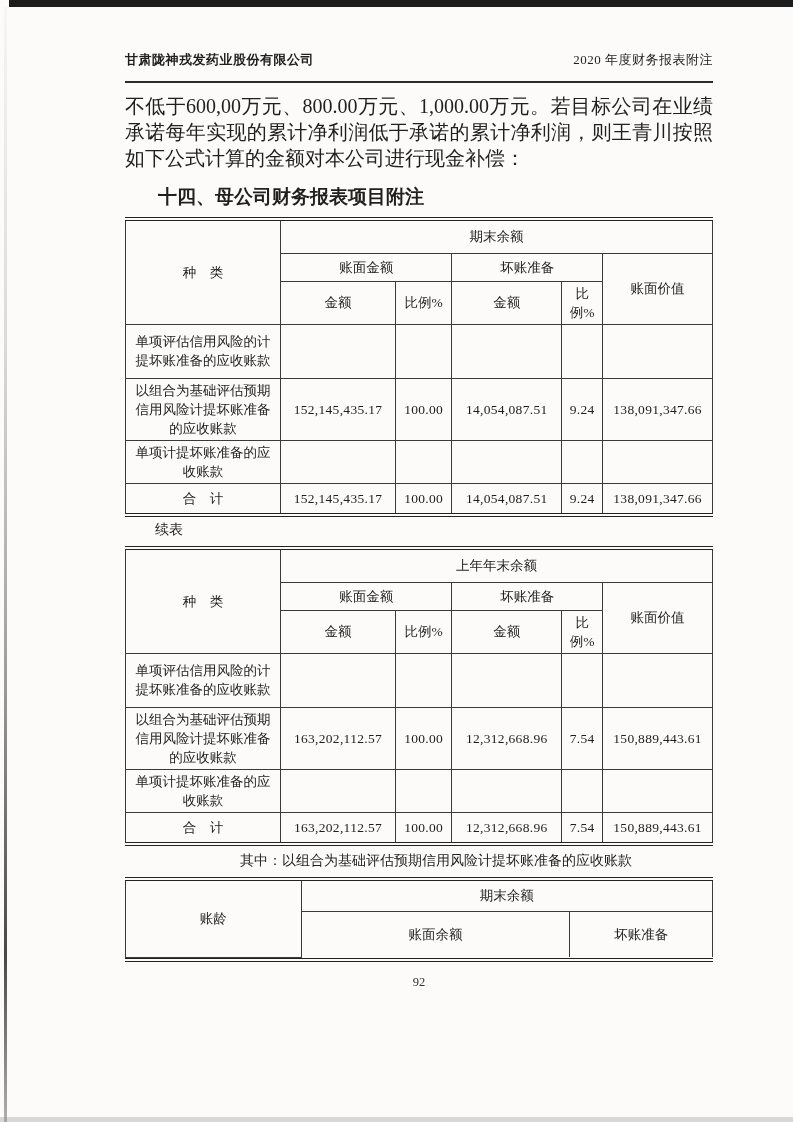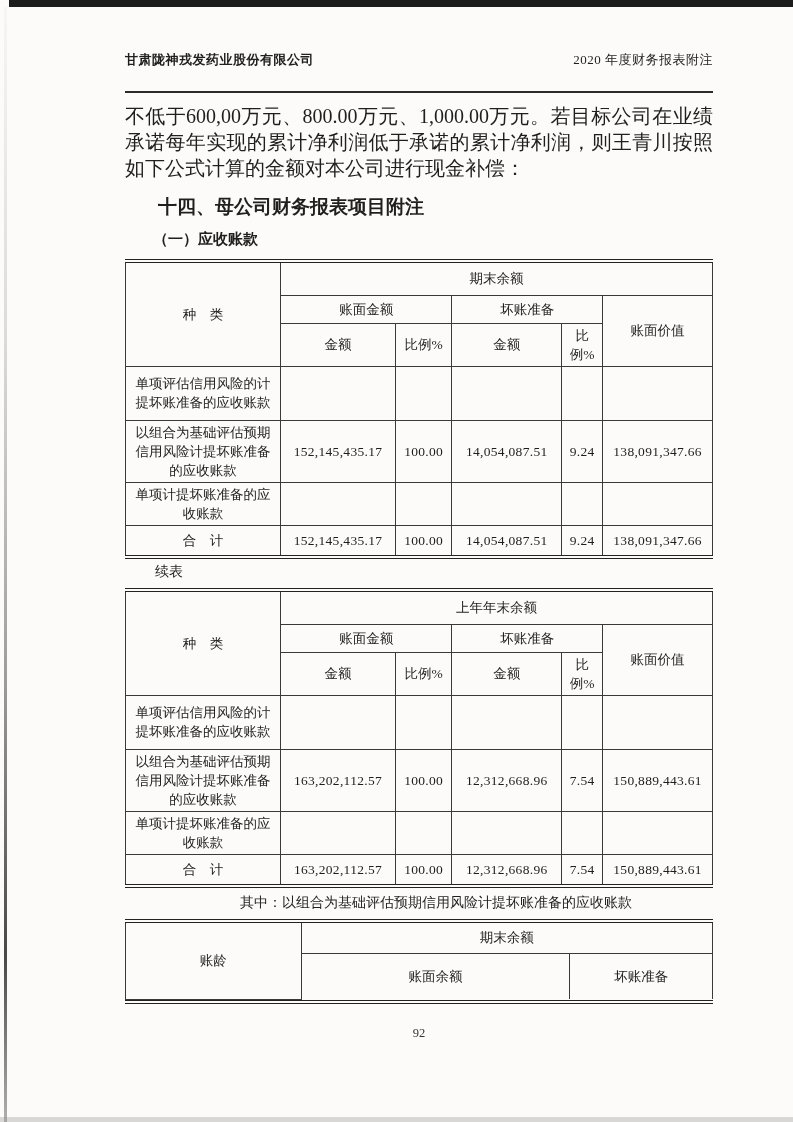--- a/index.html
+++ b/index.html
@@ -24,21 +24,21 @@
       rgba(100,100,100,0.5) 100%);
   }
   .scan-bottom { position: absolute; bottom: 0; left: 0; right: 0; height: 5px; background: rgba(150,150,148,0.35); }
 
   .content { position: absolute; left: 125px; top: 50px; width: 588px; }
 
   .doc-header {
     display: flex; justify-content: space-between; align-items: flex-end;
     font-size: 13px; line-height: 20px;
     border-bottom: 2px solid #2b2b2b;
-    padding-bottom: 21px;
+    padding-bottom: 11px;
     font-family: Liberation Serif, serif;
   }
   .doc-header .company { font-weight: bold; letter-spacing: 0.5px; }
   .doc-header .title { letter-spacing: 0.5px; }
 
   .para { font-size: 20px; line-height: 26px; margin: 0; text-align: justify; }
   .p1 { margin-top: 10px; }
   .p2 { margin-top: 2px; text-indent: 2em; }
   .p3 { margin-top: 2px; text-indent: 2em; }
 
@@ -79,41 +79,40 @@
   .prewrap { white-space: pre-line; }
   tr.hr1 { height: 32px; } tr.hr2 { height: 28px; } tr.hr3 { height: 38px; }
   tr.br1 { height: 54px; } tr.br2 { height: 62px; } tr.br3 { height: 38px; margin-top: 14px; } tr.br4 { height: 30px; }
 
   .continued { font-size: 14px; line-height: 18px; margin-top: 4px; margin-bottom: 4px; padding-left: 30px; }
   .note-line { font-size: 14px; line-height: 19px; margin-top: 5px; margin-bottom: 4px; padding-left: 34px; text-align: center; }
 
   .a1 { width: 29.9%; } .a2 { width: 45.8%; } .a3 { width: 24.3%; }
   tr.ar1 { height: 30px; } tr.ar2 { height: 46px; }
 
-  .page-number { text-align: center; font-size: 12.5px; color: #333; margin-top: 22px; }
+  .page-number { text-align: center; font-size: 12.5px; color: #333; margin-top: 13px; }
 </style>
 </head>
 <body>
 
 <div class="page">
   <div class="scan-top"></div>
   <div class="scan-left"></div>
   <div class="scan-bottom"></div>
 
   <div class="content">
 
     <div class="doc-header">
       <span class="company">甘肃陇神戎发药业股份有限公司</span>
       <span class="title">2020 年度财务报表附注</span>
     </div>
 
     <p class="para p1">不低于600,00万元、800.00万元、1,000.00万元。若目标公司在业绩承诺每年实现的累计净利润低于承诺的累计净利润，则王青川按照如下公式计算的金额对本公司进行现金补偿：</p>
 
     <div class="h-major">十四、母公司财务报表项目附注</div>
-    <div class="h-sub">（一）应收账款</div>
 
     <div class="tbl-wrap">
       <table class="tbl">
         <colgroup>
             <col class="c1">
             <col class="c2">
             <col class="c3">
             <col class="c4">
             <col class="c5">
             <col class="c6">

